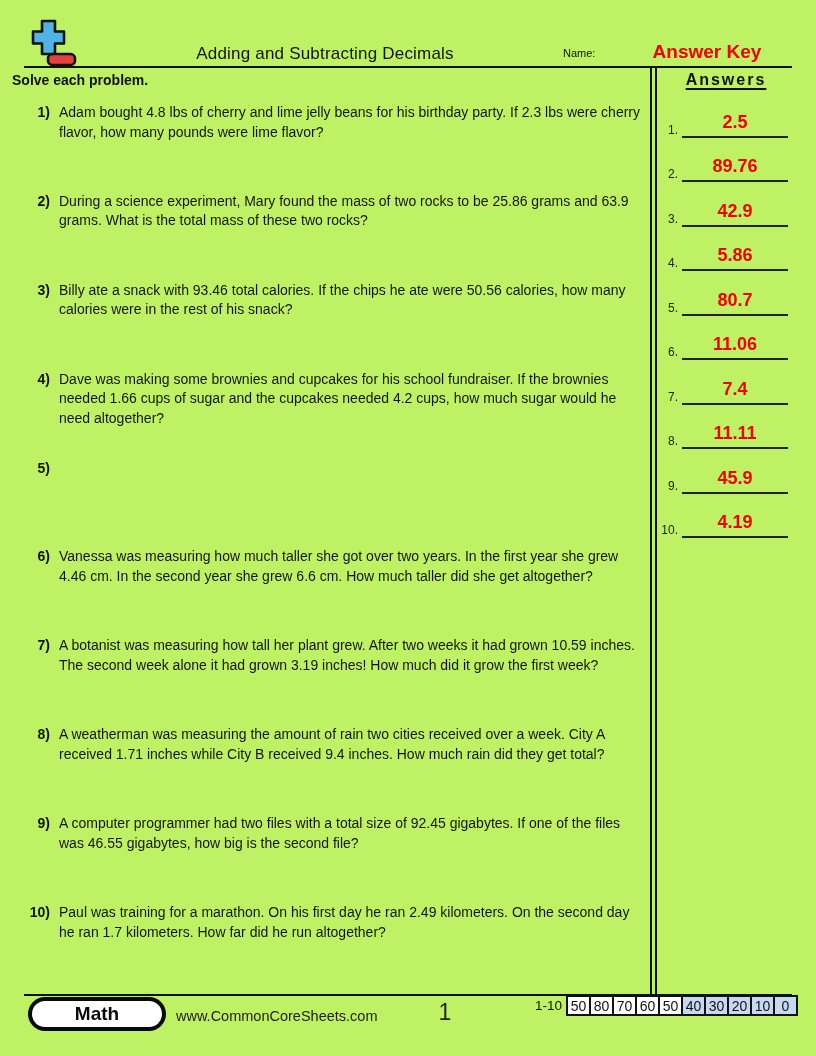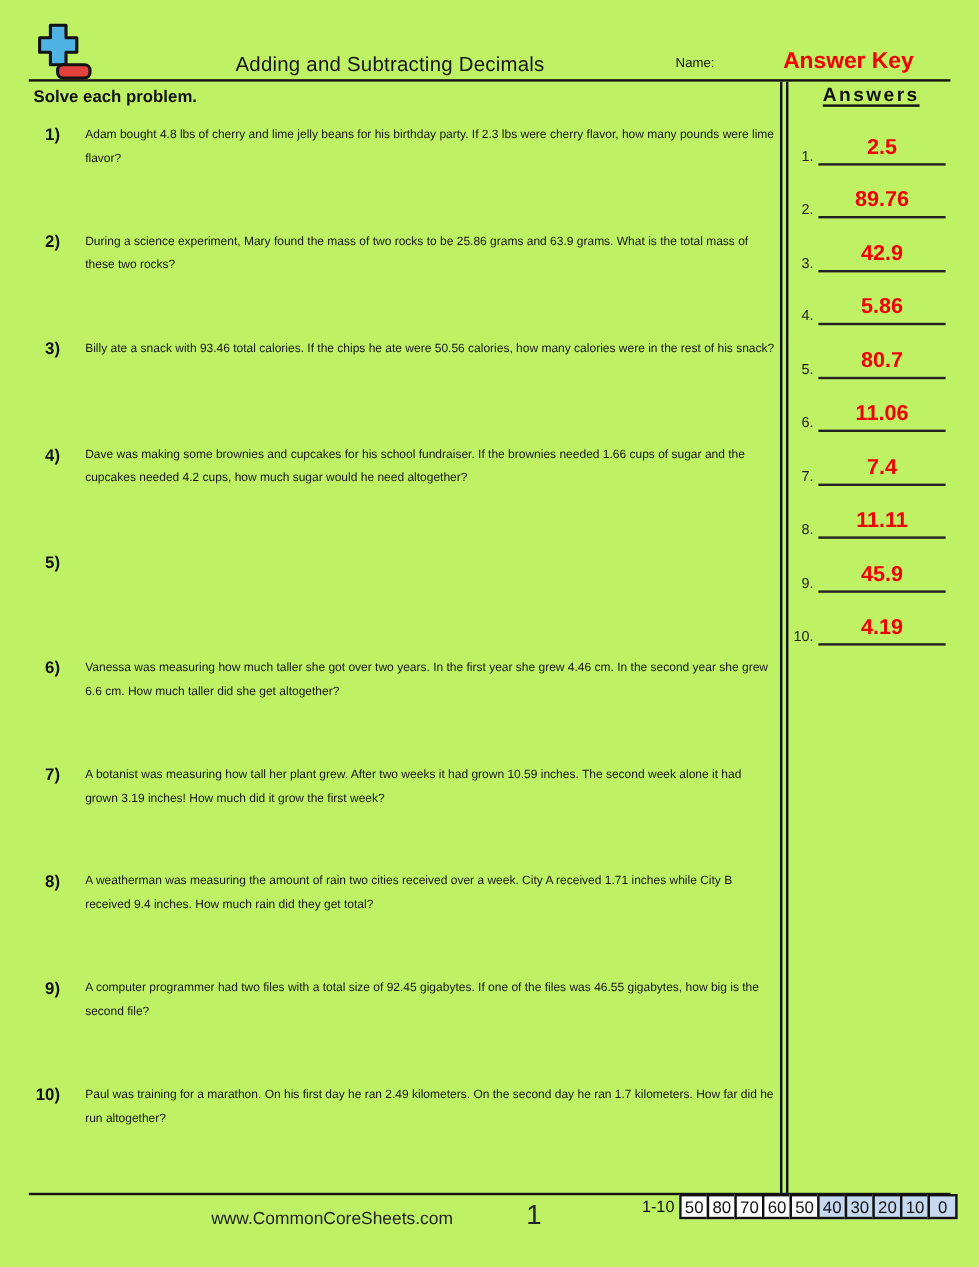--- a/index.html
+++ b/index.html
@@ -14,21 +14,21 @@
   .ws-title {
     position:absolute; left:150px; top:44px; width:350px; text-align:center;
     font-size:17px; letter-spacing:.2px; color:#151515;
   }
   .name-label { position:absolute; left:563px; top:47px; font-size:11px; }
   .name-value {
     position:absolute; left:622px; top:41px; width:170px; text-align:center;
     font-size:19px; font-weight:bold; color:var(--accent_red,#f20000);
   }
   .header-rule { position:absolute; left:24px; top:66px; width:768px; height:2px; background:#111; }
-  .instructions { position:absolute; left:28px; top:72px; font-size:14px; font-weight:bold; }
+  .instructions { position:absolute; left:12px; top:72px; font-size:14px; font-weight:bold; }
 
   
   .v-divider {
     position:absolute; left:650px; top:68px; width:7px; height:927px;
     border-left:2px solid #111; border-right:2px solid #111;
   }
   .answers-heading {
     position:absolute; left:660px; top:71px; width:132px; text-align:center;
     font-size:16px; font-weight:bold; letter-spacing:2px;
     text-decoration:underline; text-underline-offset:3px; text-decoration-thickness:2px;
@@ -46,21 +46,21 @@
     border-bottom:2px solid #222; padding-bottom:5px;
   }
 
   
   .problems { position:absolute; left:26px; top:103px; width:620px; }
   .problem-row { height:88.9px; display:flex; align-items:flex-start; }
   .problem-num {
     width:24px; flex:none; text-align:right; font-weight:bold;
     font-size:14px; line-height:19.5px; margin-right:9px;
   }
-  .problem-text { width:587px; font-size:10px; line-height:19.5px; color:#151515;margin-left:12px; }
+  .problem-text { width:587px; font-size:14px; line-height:19.5px; color:#151515; }
 
   
   .footer-rule { position:absolute; left:24px; top:994px; width:768px; height:2px; background:#111; }
   .subject-badge {
     position:absolute; left:28px; top:997px; width:138px; height:34px;
     background:#0a0a0a; border-radius:17px; padding:4px;
   }
   .subject-badge-inner {
     width:100%; height:100%; background:#fff; border-radius:13px;
     display:flex; align-items:center; justify-content:center;
@@ -194,20 +194,23 @@
         <div class="answer-value">45.9</div>
       </div>
 
       <div class="answer-row">
         <div class="answer-num">10.</div>
         <div class="answer-value">4.19</div>
       </div>
     </div>
 
   <div class="footer-rule"></div>
+  <div class="subject-badge">
+    <div class="subject-badge-inner">Math</div>
+  </div>
   <div class="website">www.CommonCoreSheets.com</div>
   <div class="page-number">1</div>
   <div class="score-strip">
     <div class="score-label">1-10</div>
     <div class="score-cells" style="display:flex;">
 
         <div class="score-cell" data-hl="false">50</div>
 
         <div class="score-cell" data-hl="false">80</div>
 

